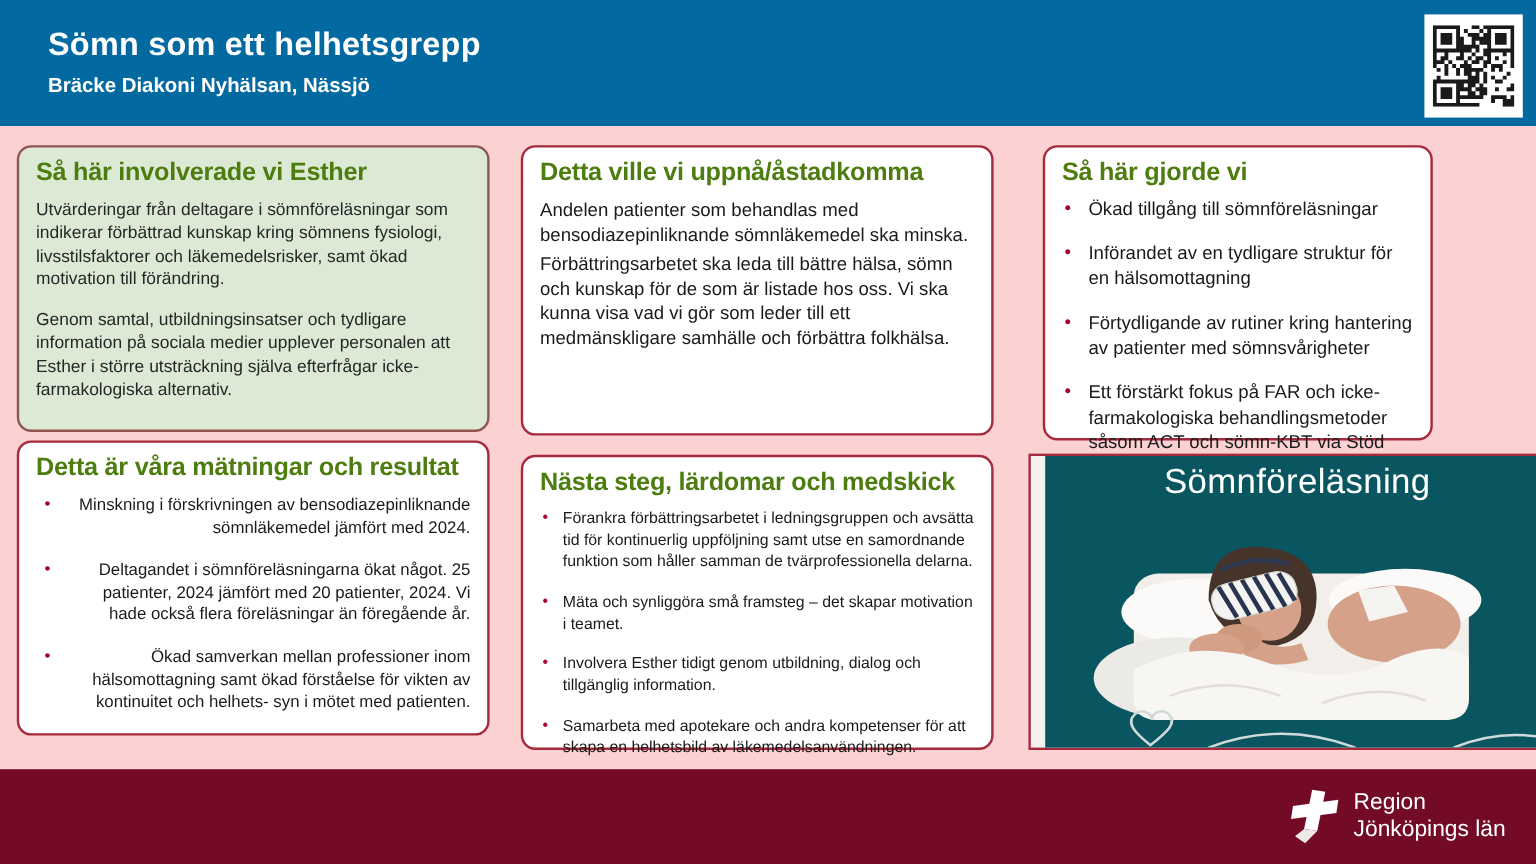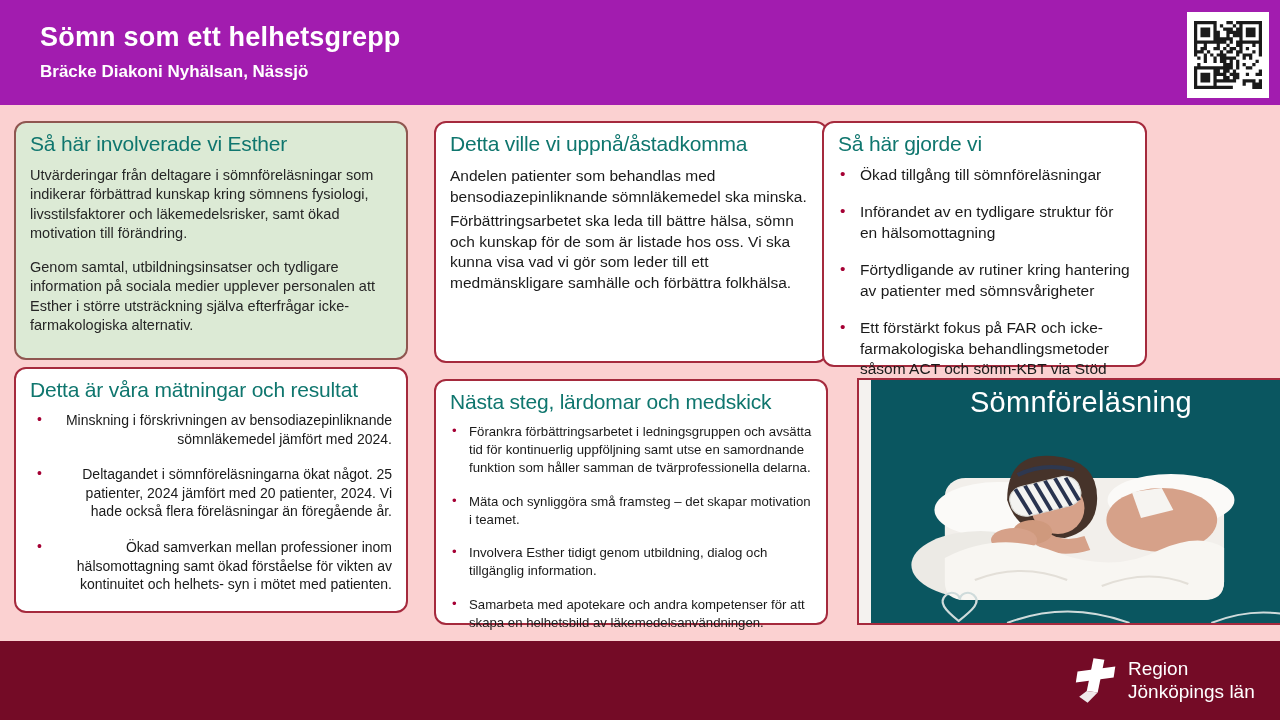--- a/index.html
+++ b/index.html
@@ -10,21 +10,21 @@
   .poster{
     position:relative;
     width:1280px;height:720px;
     background:#fbd1d1;
     overflow:hidden;
   }
 
   
   .header{
     position:absolute;left:0;top:0;width:1280px;height:105px;
-    background:#a21caf;color:#fff;
+    background:#0369a1;color:#fff;
   }
   .header h1{
     position:absolute;left:40px;top:22px;margin:0;
     font-size:27px;font-weight:700;letter-spacing:.2px;
   }
   .header .subtitle{
     position:absolute;left:40px;top:62px;
     font-size:17px;font-weight:700;
   }
   .qr-box{
@@ -33,36 +33,36 @@
   }
   .qr-box svg{display:block;}
 
   
   .box{
     position:absolute;box-sizing:border-box;
     background:#fff;border:2px solid #a52a3d;border-radius:12px;
     padding:9px 14px 8px 14px;color:#1a1a1a;
   }
   .box h2{
-    margin:0;font-size:21px;font-weight:400;color:#0f766e;letter-spacing:-.2px;
+    margin:0;font-size:21px;font-weight:700;color:#4d7c0f;letter-spacing:-.2px;
   }
   .box p{margin:10px 0 0 0;}
 
   #box-involve{
     left:14px;top:121px;width:394px;height:239px;
     background:#dcead5;border-color:#8f5650;
   }
   #box-involve p{font-size:14.5px;line-height:1.33;color:#262626;}
   #box-involve p + p{margin-top:15px;}
 
   #box-goals{left:434px;top:121px;width:394px;height:242px;}
   #box-goals p{font-size:15.5px;line-height:1.33;}
   #box-goals p + p{margin-top:4px;}
 
-  #box-actions{left:822px;top:121px;width:325px;height:246px;}
+  #box-actions{left:869px;top:121px;width:325px;height:246px;}
   #box-results{left:14px;top:367px;width:394px;height:246px;}
   #box-next{left:434px;top:379px;width:394px;height:246px;}
 
   ul.bullets{list-style:none;margin:9px 0 0 0;padding:0;}
   ul.bullets li{position:relative;margin:0 0 16px 0;}
   ul.bullets li::before{
     content:"\2022";position:absolute;left:2px;top:-1px;
     color:#a50034;font-size:1em;
   }
   #box-actions li{font-size:15.5px;line-height:1.32;padding-left:22px;margin-bottom:17px;}

